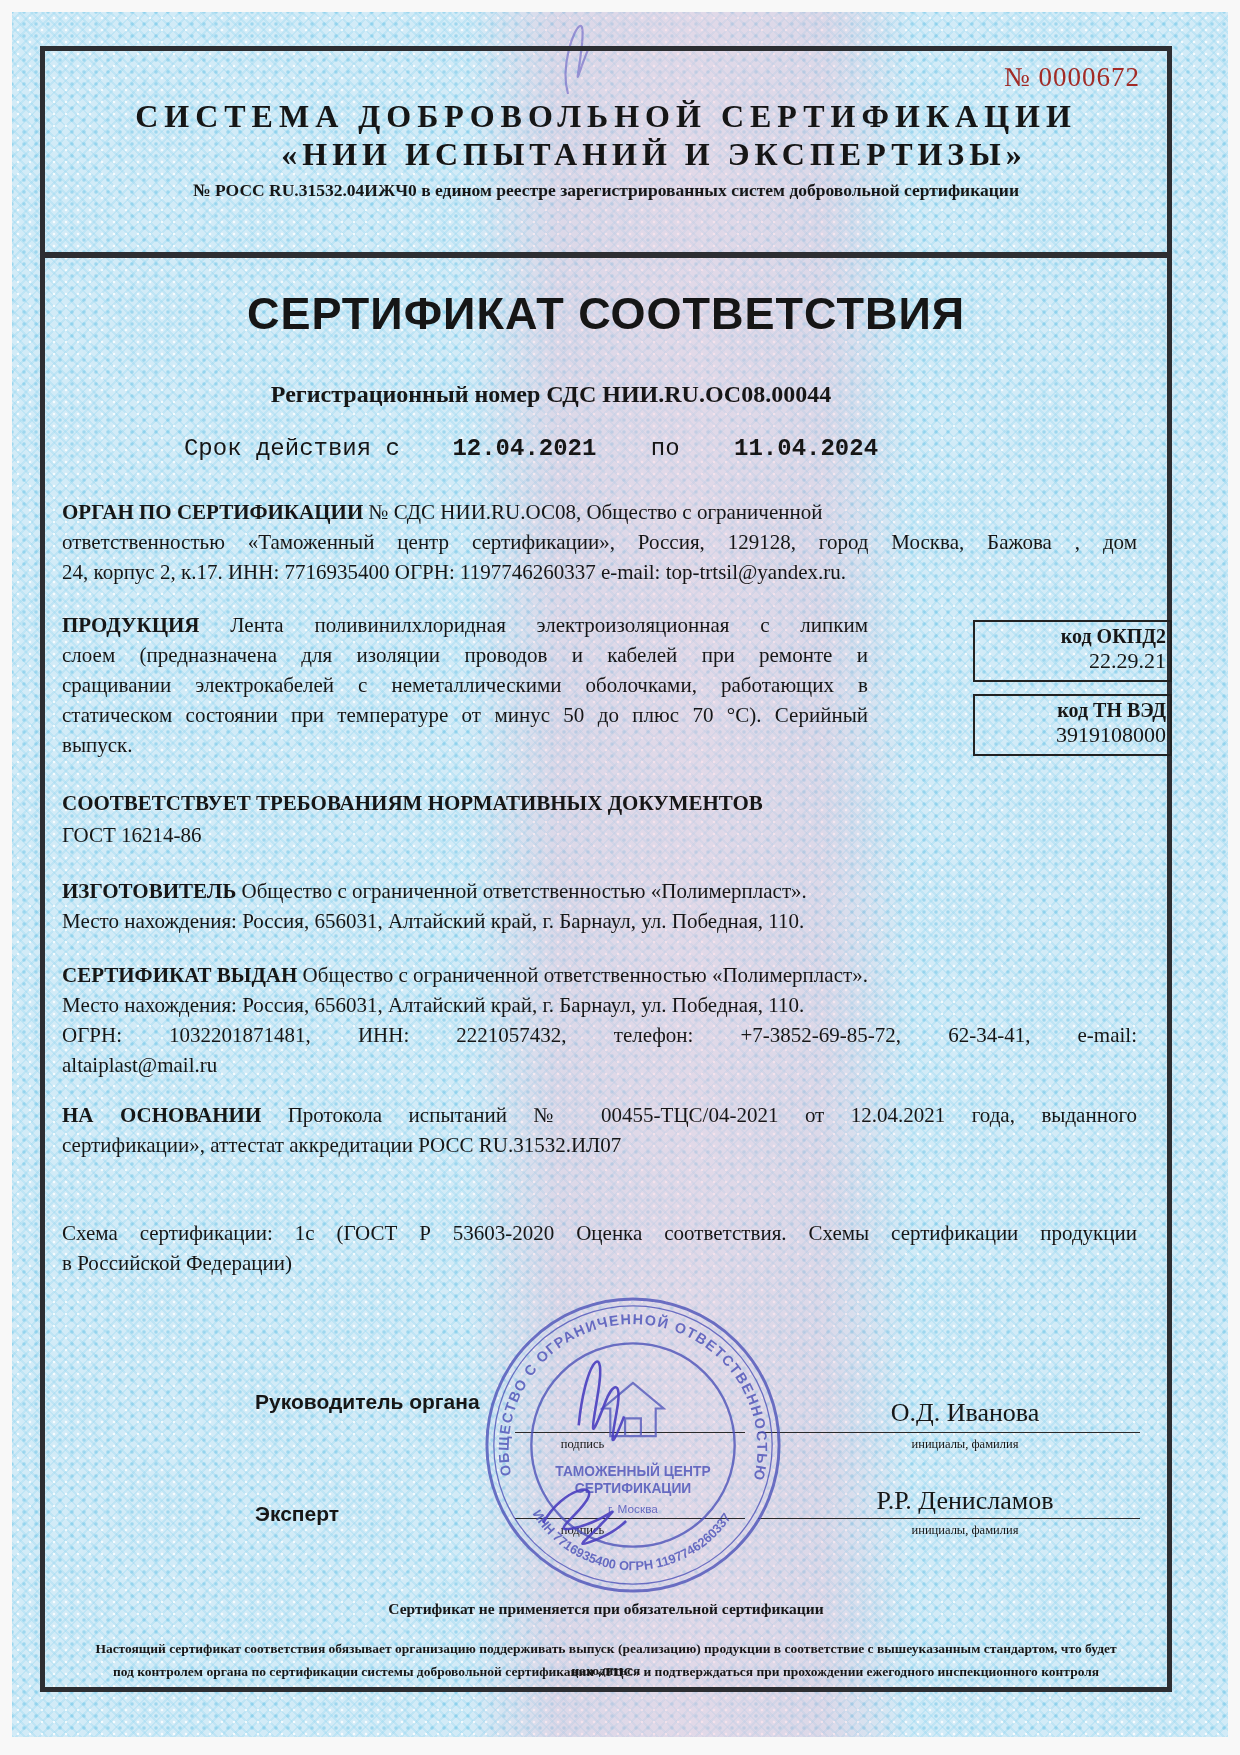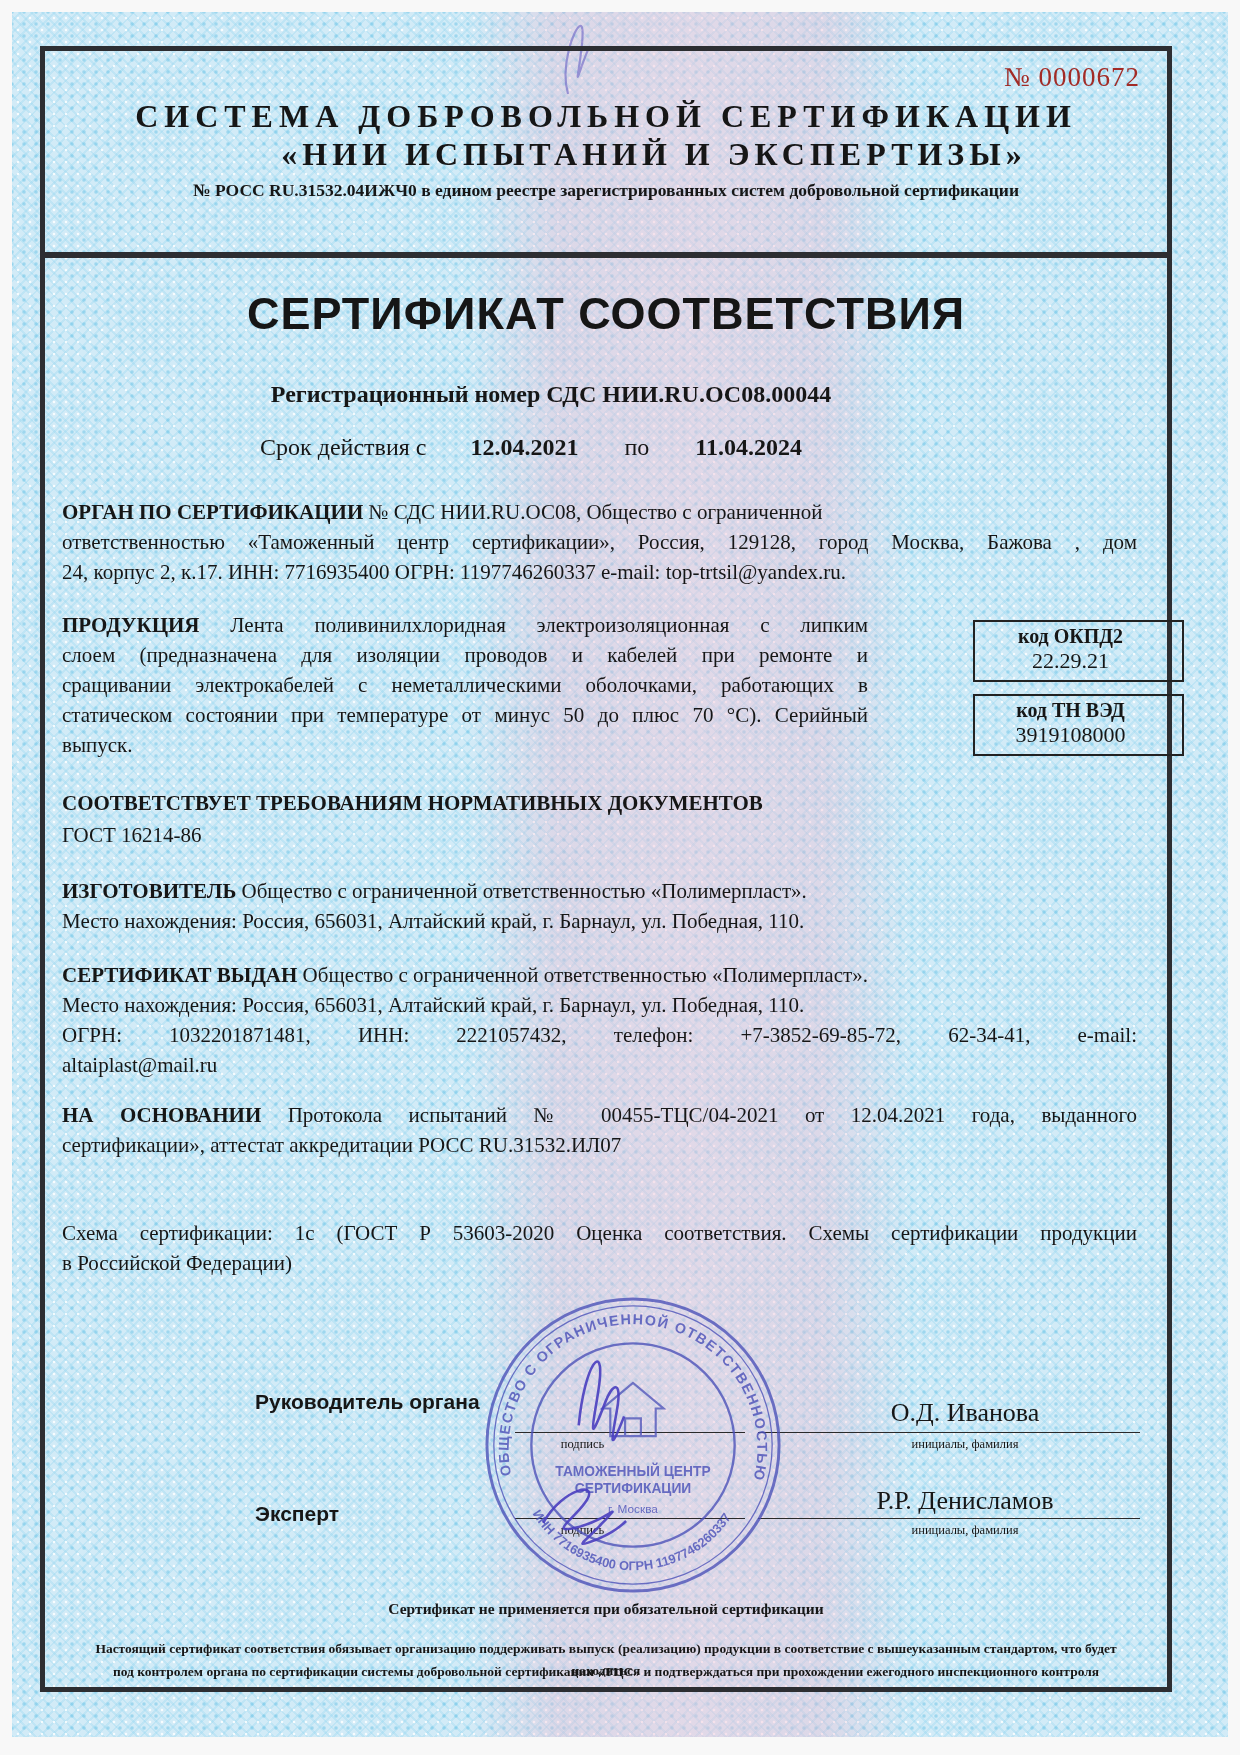--- a/index.html
+++ b/index.html
@@ -41,21 +41,21 @@
   .h1{font-size:32px; letter-spacing:6px; font-weight:600; white-space:nowrap;}
   .h3{font-size:17.5px; font-weight:bold;}
   .title{font-size:45px; font-weight:bold; letter-spacing:1px;}
   .reg{font-size:24px; font-weight:600;}
   .body-line{font-size:21px; line-height:30px;}
   .para{position:absolute;}
   .para .l{font-size:21px; line-height:30px;}
   .j{text-align:justify; text-align-last:justify;}
   .codebox{
     position:absolute; left:973px; width:191px; border:2.5px solid #222;
-    text-align:center; padding:3px 16px 6px 0; background:transparent;
+    text-align:right; padding:3px 4px 6px 0; background:transparent;
   }
   .codebox .cl{font-size:20px; font-weight:bold;}
   .codebox .cv{font-size:22px;}
   .sigrole{font-size:21px; font-weight:bold;}
   .sigline{position:absolute; height:0; border-top:1.6px solid #2a2a2a;}
   .under{font-size:12.5px; text-align:center;}
   .name{font-size:26px; text-align:center;}
   .note1{font-size:15.5px; font-weight:bold;}
   .noteS{font-size:13.5px; font-weight:bold; line-height:22px;}
   .stamp{position:absolute; left:480px; top:1292px; width:306px; height:306px;}
@@ -76,21 +76,21 @@
   <div class="divider"></div>
 
   <div class="abs num" style="top:62px; right:100px;">№ 0000672</div>
   <div class="abs ctr h1" style="top:98px;">СИСТЕМА ДОБРОВОЛЬНОЙ СЕРТИФИКАЦИИ</div>
   <div class="abs ctr h1" style="top:136px; letter-spacing:5px;margin-left:48px;">«НИИ ИСПЫТАНИЙ И ЭКСПЕРТИЗЫ»</div>
   <div class="abs ctr h3" style="top:180px;">№ РОСС RU.31532.04ИЖЧ0 в едином реестре зарегистрированных систем добровольной сертификации</div>
 
   <div class="abs ctr title sans" style="top:288px;">СЕРТИФИКАТ СООТВЕТСТВИЯ</div>
   <div class="abs ctr reg" style="top:381px;"><span style="margin-right:110px;">Регистрационный номер СДС НИИ.RU.ОС08.00044</span></div>
   <div class="abs ctr" style="top:434px; font-size:24px;">
-    <span style="margin-right:150px;">
+    <span style="margin-right:150px;font-family:Liberation Mono, monospace;">
       <span>Срок действия с</span>
       <span class="b" style="margin-left:38px;">12.04.2021</span>
       <span style="margin-left:40px;">по</span>
       <span class="b" style="margin-left:40px;">11.04.2024</span>
     </span>
   </div>
 
   <div class="para" style="left:62px; top:497px; width:1075px;">
     <div class="l"><span class="b">ОРГАН ПО СЕРТИФИКАЦИИ</span><span> № СДС НИИ.RU.ОС08, Общество с ограниченной</span></div>
     <div class="l j">ответственностью «Таможенный центр сертификации», Россия, 129128, город Москва, Бажова , дом</div>

